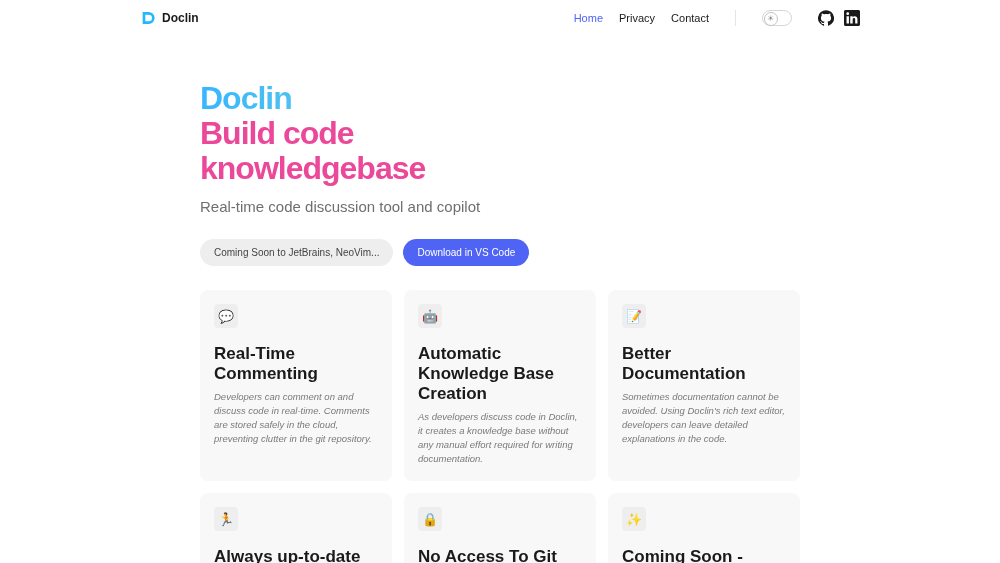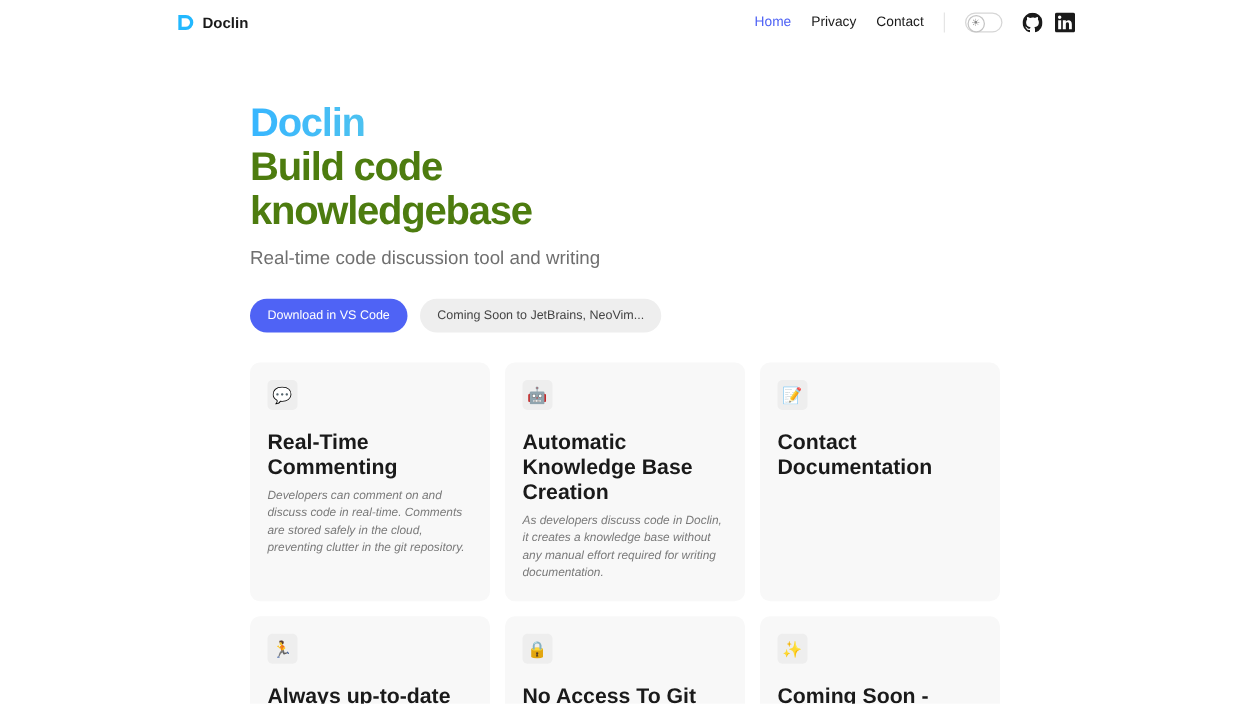--- a/index.html
+++ b/index.html
@@ -27,21 +27,21 @@
     font-weight: 600;
     font-size: 12px;
   }
   .brand-logo {
     width: 16px; height: 16px;
     display: flex; align-items: center; justify-content: center;
   }
   .nav-right {
     display: flex;
     align-items: center;
-    gap: 16px;
+    gap: 26px;
     font-size: 11px;
   }
   .nav-links { display: flex; gap: 16px; }
   .nav-link { color: #1a1a1a; text-decoration: none; cursor: pointer; }
   .nav-link.active { color: #4f63f5; }
   .divider { width: 1px; height: 16px; background: #e5e5e5; }
   .theme-toggle {
     width: 30px; height: 16px;
     border: 1px solid #d6d6d6;
     border-radius: 10px;
@@ -80,21 +80,21 @@
     background-clip: text;
     color: transparent;
     line-height: 1;
     margin-bottom: 2px;
   }
   .hero-title {
     font-size: 32px;
     font-weight: 700;
     letter-spacing: -1px;
     line-height: 1.1;
-    color: #4d7c0f;
+    color: #ec4899;
   }
   .hero-sub {
     margin-top: 12px;
     font-size: 15px;
     color: #6f6f6f;
     font-weight: 400;
   }
   .hero-cta {
     margin-top: 24px;
     display: flex;
@@ -181,44 +181,45 @@
     </div>
   </div>
 </div>
 
 <div class="hero">
   <div class="hero-brand">Doclin</div>
   <div class="hero-title">
     <div>Build code</div>
     <div>knowledgebase</div>
   </div>
-  <div class="hero-sub">Real-time code discussion tool and writing</div>
+  <div class="hero-sub">Real-time code discussion tool and copilot</div>
   <div class="hero-cta">
+    <button class="btn btn-secondary">Coming Soon to JetBrains, NeoVim...</button>
     <button class="btn btn-primary">Download in VS Code</button>
-    <button class="btn btn-secondary">Coming Soon to JetBrains, NeoVim...</button>
   </div>
 </div>
 
 <div class="features">
 
   <div class="card">
     <div class="card-icon">💬</div>
     <div class="card-title">Real-Time Commenting</div>
     <div class="card-desc">Developers can comment on and discuss code in real-time. Comments are stored safely in the cloud, preventing clutter in the git repository.</div>
   </div>
 
   <div class="card">
     <div class="card-icon">🤖</div>
     <div class="card-title">Automatic Knowledge Base Creation</div>
     <div class="card-desc">As developers discuss code in Doclin, it creates a knowledge base without any manual effort required for writing documentation.</div>
   </div>
 
   <div class="card">
     <div class="card-icon">📝</div>
-    <div class="card-title">Contact Documentation</div>
+    <div class="card-title">Better Documentation</div>
+    <div class="card-desc">Sometimes documentation cannot be avoided. Using Doclin's rich text editor, developers can leave detailed explanations in the code.</div>
   </div>
 
   <div class="card">
     <div class="card-icon">🏃</div>
     <div class="card-title">Always up-to-date</div>
 
   </div>
 
   <div class="card">
     <div class="card-icon">🔒</div>

